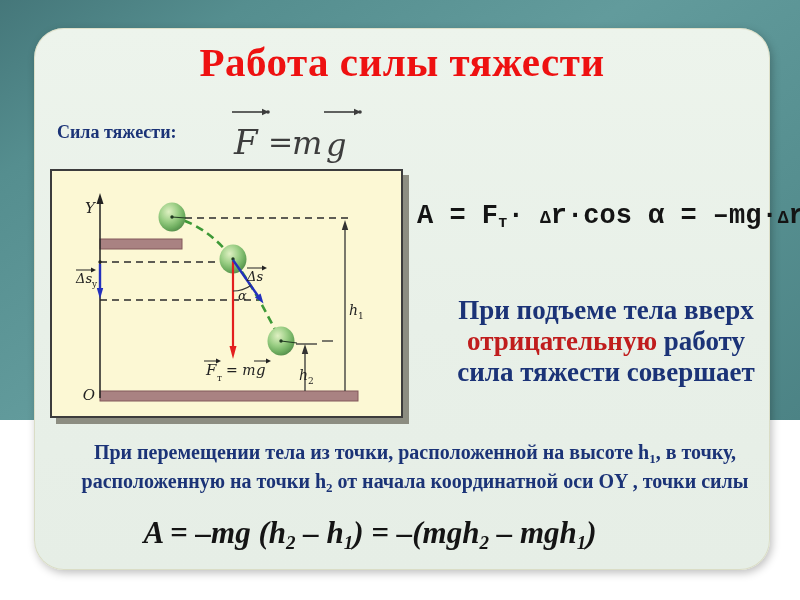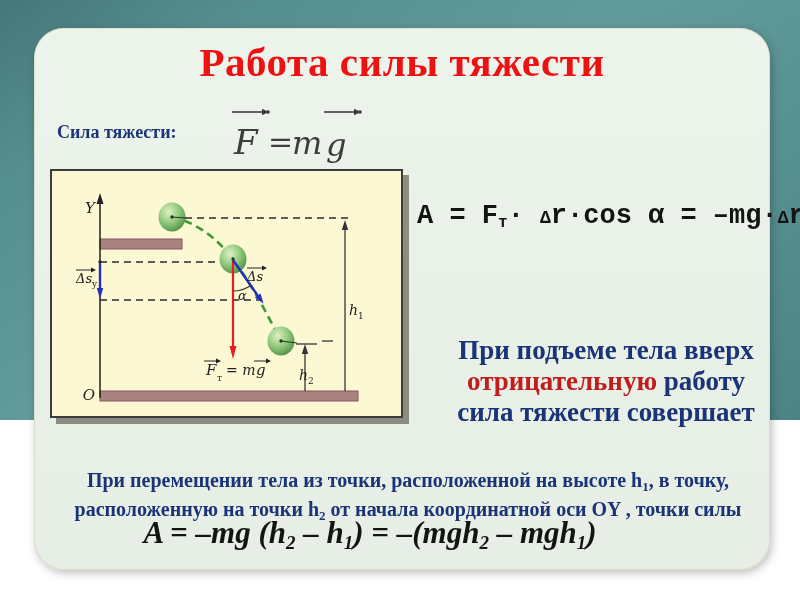--- a/index.html
+++ b/index.html
@@ -17,24 +17,24 @@
            font-weight:bold; color:#1b3377; }
   .gravity-svg { position:absolute; left:228px; top:98px; }
   .diagram { position:absolute; left:50px; top:169px; width:353px; height:249px;
            filter:drop-shadow(6px 6px 0 rgba(90,88,74,0.65)); }
   .formulaA { position:absolute; left:417px; top:201px; font-size:27px; font-weight:bold;
            color:#141414; white-space:nowrap;font-family:Liberation Mono, monospace; }
   .formulaA sub { font-size:16px; position:relative; top:0.25em; vertical-align:baseline; }
   .formulaA .dl { font-size:18px; }
   .formulaA .suby { margin-left:7px; }
   .note { position:absolute; left:428px; top:295px; width:356px; text-align:center;
-           font-size:27px; font-weight:bold; color:#1b3377; line-height:31px;margin-top:40px; }
+           font-size:27px; font-weight:bold; color:#1b3377; line-height:31px; }
   .note .hl { color:#c01d1d; }
-  .para { position:absolute; left:56px; top:439px; width:704px; text-align:center;
-           font-size:20px; font-weight:bold; color:#1b3377; line-height:26px;margin-top:28px; }
+  .para { position:absolute; left:63px; top:439px; width:704px; text-align:center;
+           font-size:20px; font-weight:bold; color:#1b3377; line-height:26px; }
   .para sub { font-size:13px; position:relative; top:0.3em; vertical-align:baseline; }
   .formulaB { position:absolute; left:60px; top:515px; width:620px; text-align:center;
            font-size:31px; font-weight:bold; color:#141414; white-space:nowrap;font-style:italic; }
   .formulaB sub { font-size:19px; position:relative; top:0.3em; vertical-align:baseline; }
   svg text { font-family:"DejaVu Serif", serif; }
 </style>
 </head>
 <body>
 
 <div class="stage">

